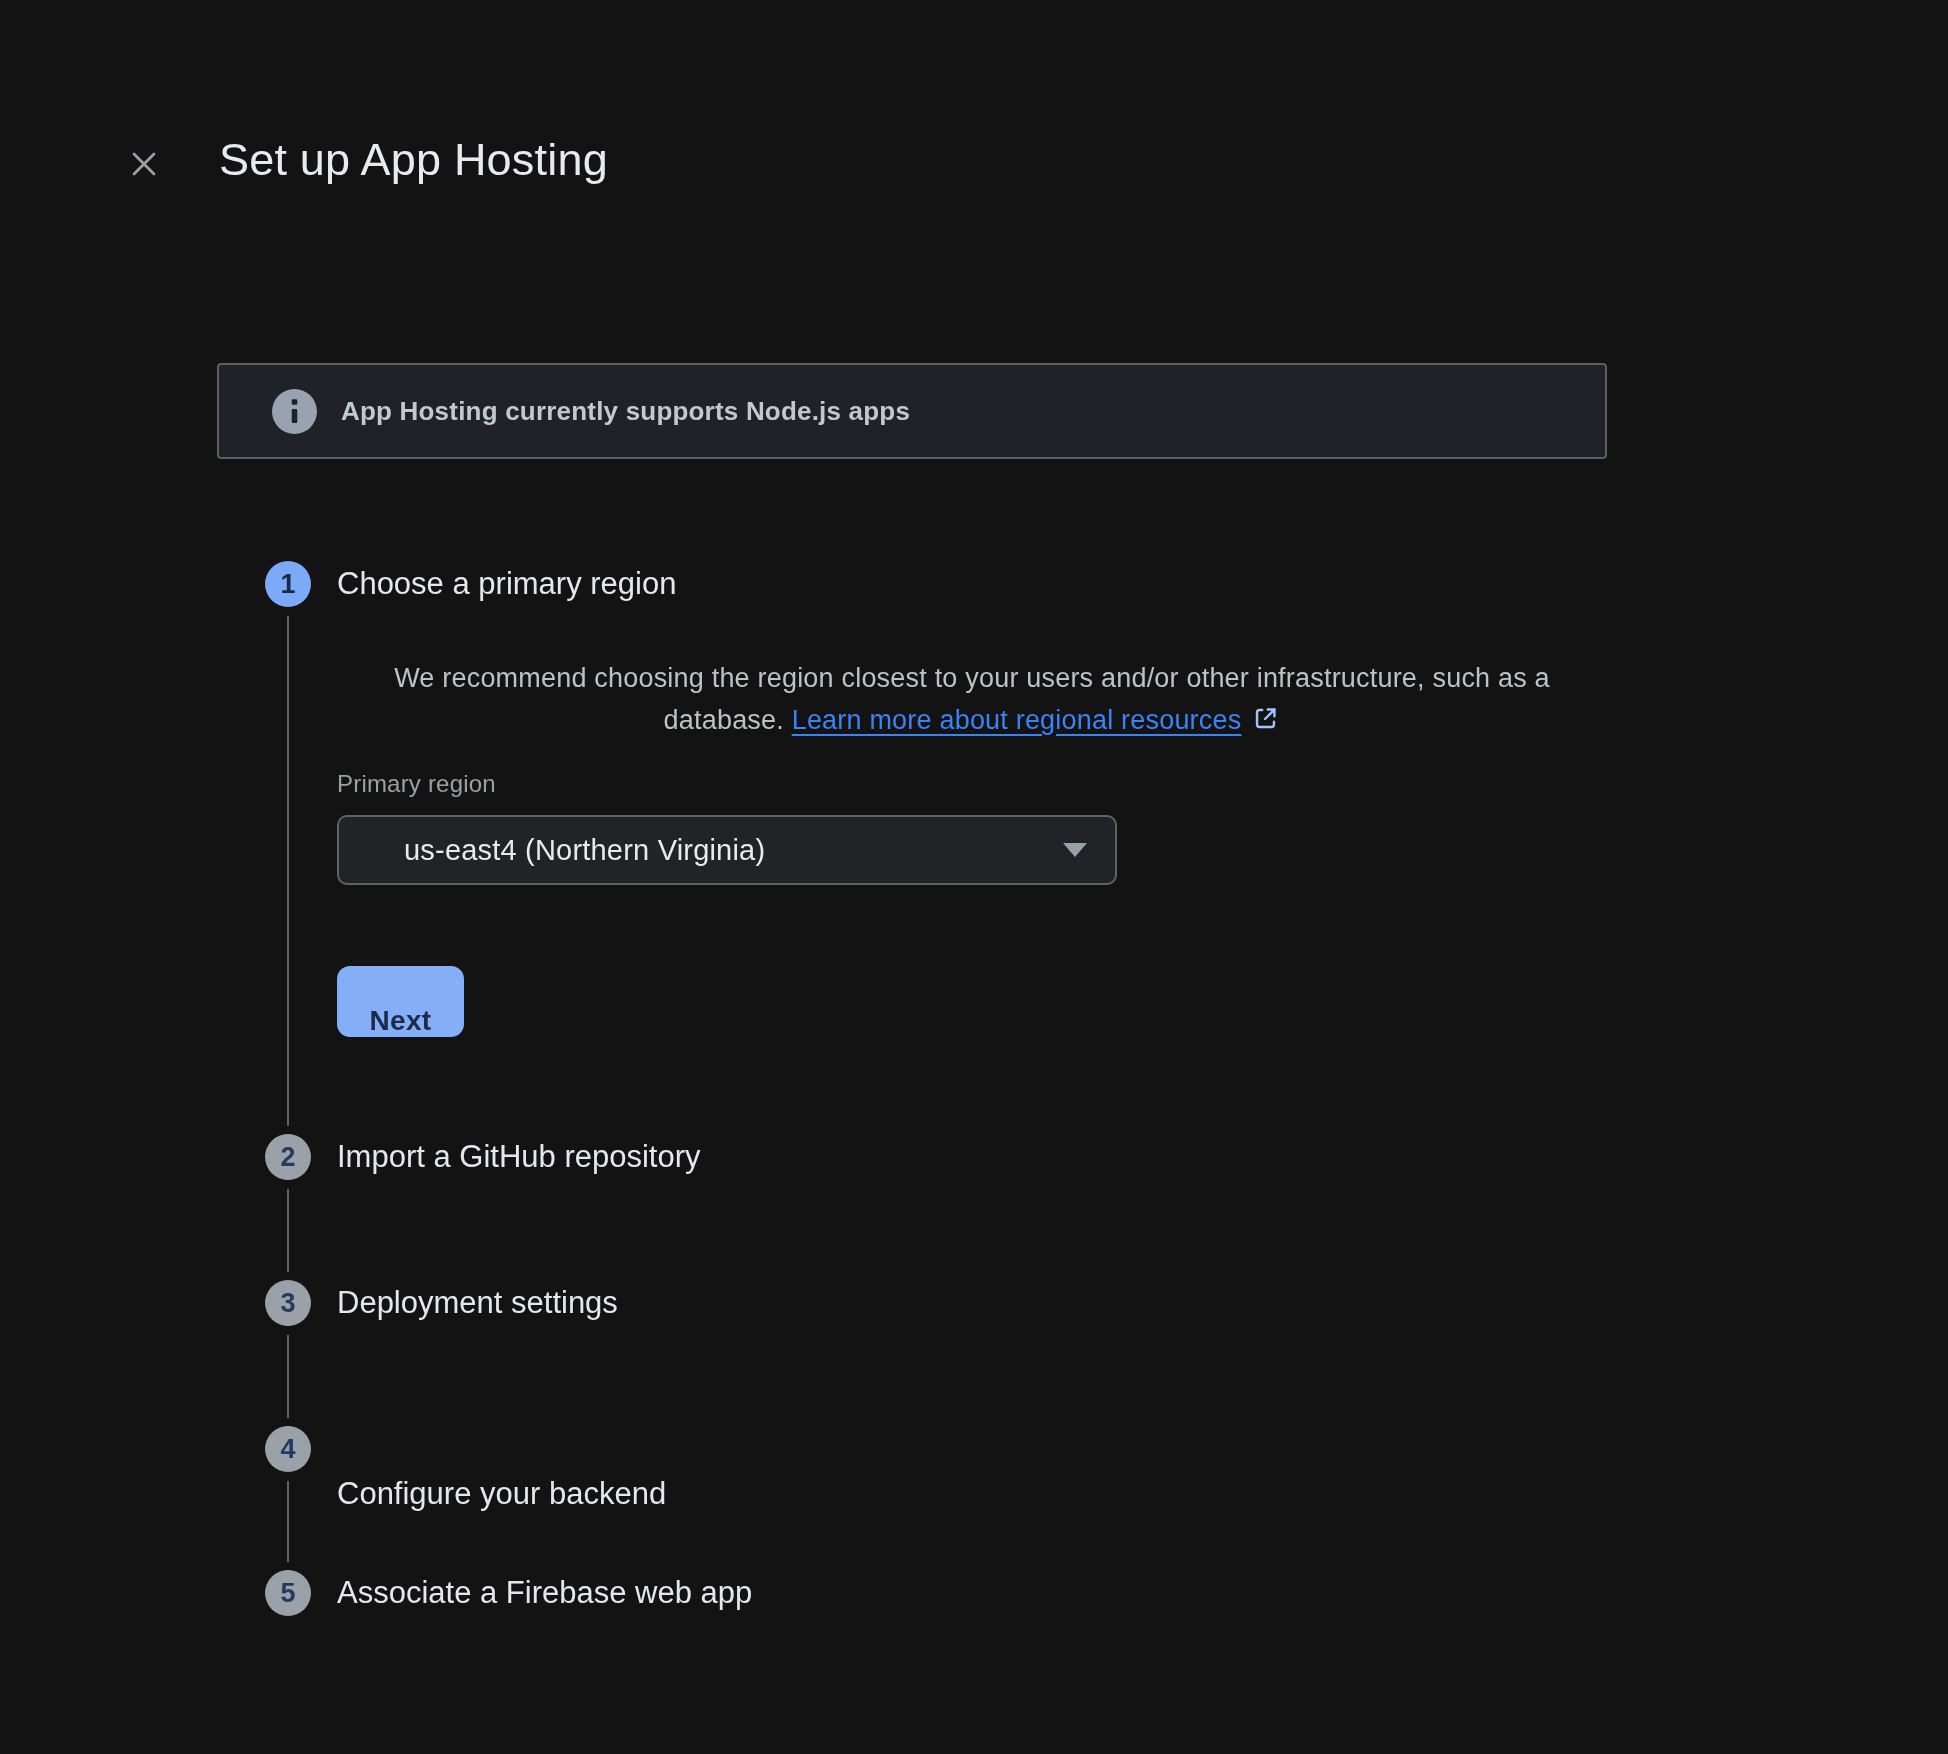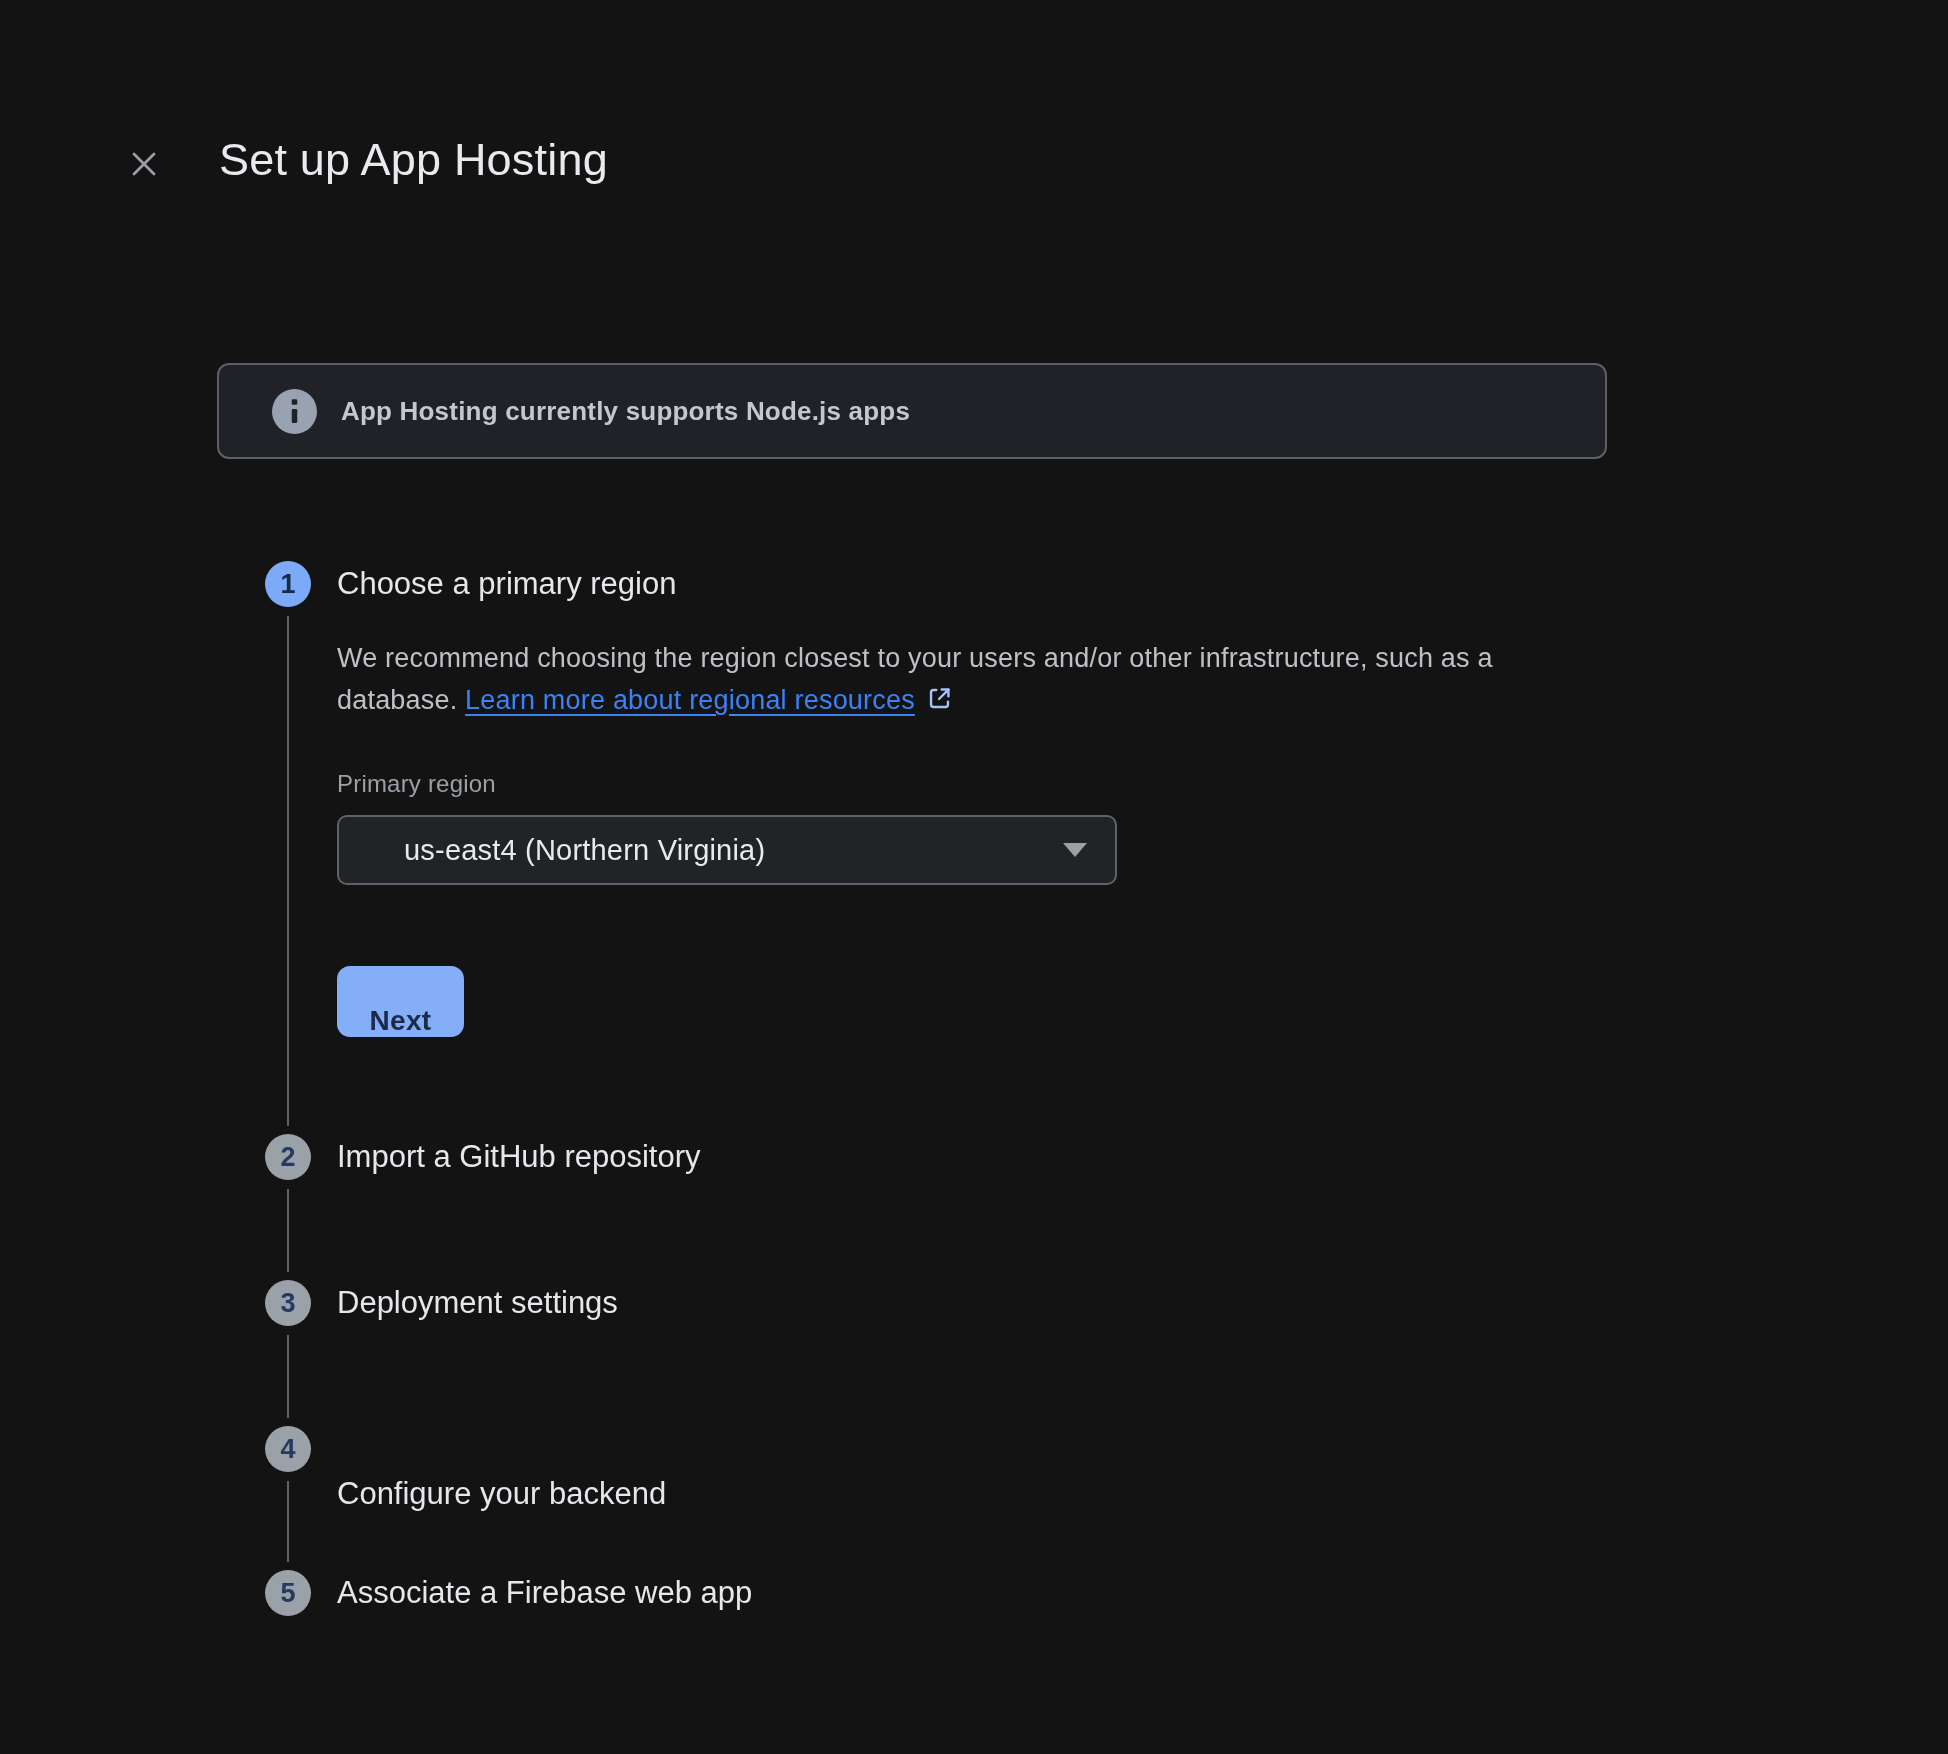--- a/index.html
+++ b/index.html
@@ -26,21 +26,21 @@
     font-size:45px; line-height:58px; font-weight:500;
     color:#e8eaed; letter-spacing:0.2px;
   }
 
   
   .banner {
     position:absolute; left:217px; top:363px;
     width:1390px; height:96px;
     background:#202227;
     border:2px solid #5b5f66;
-    border-radius:12px;
+    border-radius:4px;
     display:flex; align-items:center;
     padding-left:53px;
   }
   .banner-text {
     margin-left:24px;
     font-size:26px; font-weight:600; color:#c3c8cf;
     letter-spacing:0.2px;
   }
 
   
@@ -58,23 +58,24 @@
     font-size:31px; font-weight:500; color:#e5e7ea;
     white-space:nowrap;
   }
   .connector {
     position:absolute; left:287px; width:2px;
     background:#5f6368;
   }
 
   
   .step1-desc {
-    position:absolute; left:337px; top:637px; width:1270px;
+    position:absolute; left:337px; top:657px; width:1270px;
     font-size:27px; line-height:42px; color:#bdc1c6;
     letter-spacing:0.2px;
+    text-align:center;
   }
   .regional-link {
     color:#3b82f6; text-decoration:underline; text-underline-offset:5px;
     cursor:pointer; white-space:nowrap;
   }
   .ext-icon { display:inline-block; vertical-align:-4px; margin-left:10px; }
 
   .field-label {
     position:absolute; left:337px; top:770px;
     font-size:24px; color:#9aa0a6; letter-spacing:0.2px;

